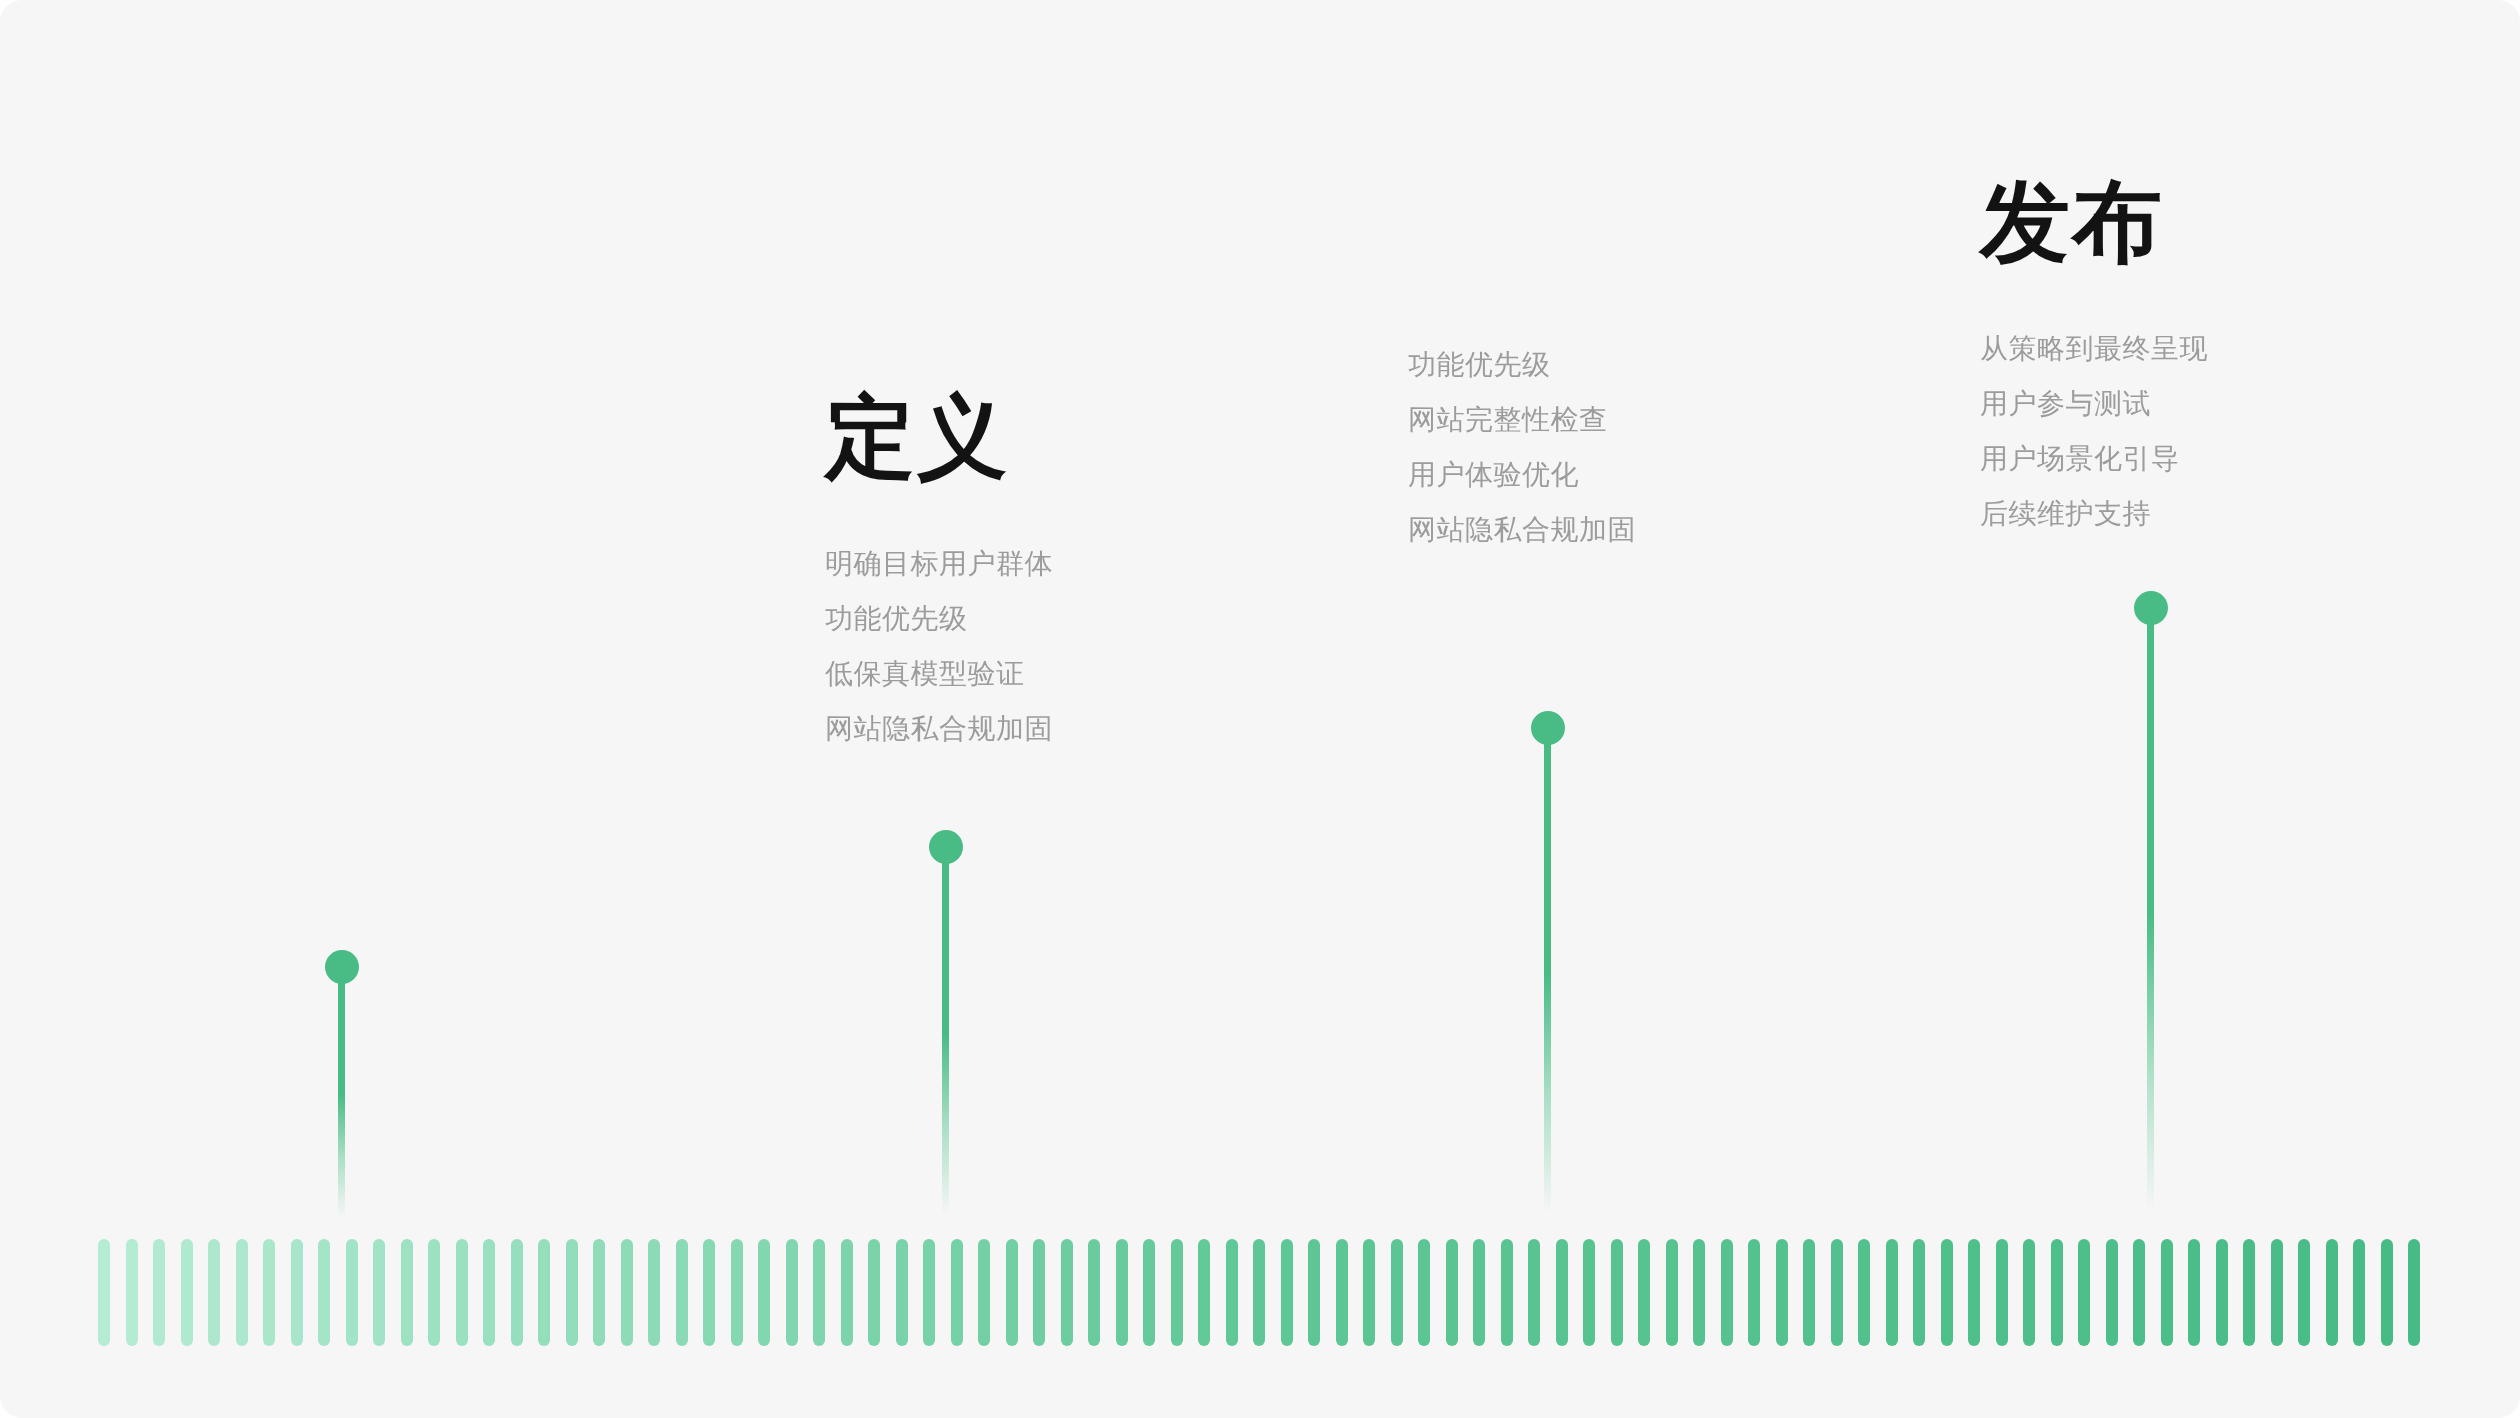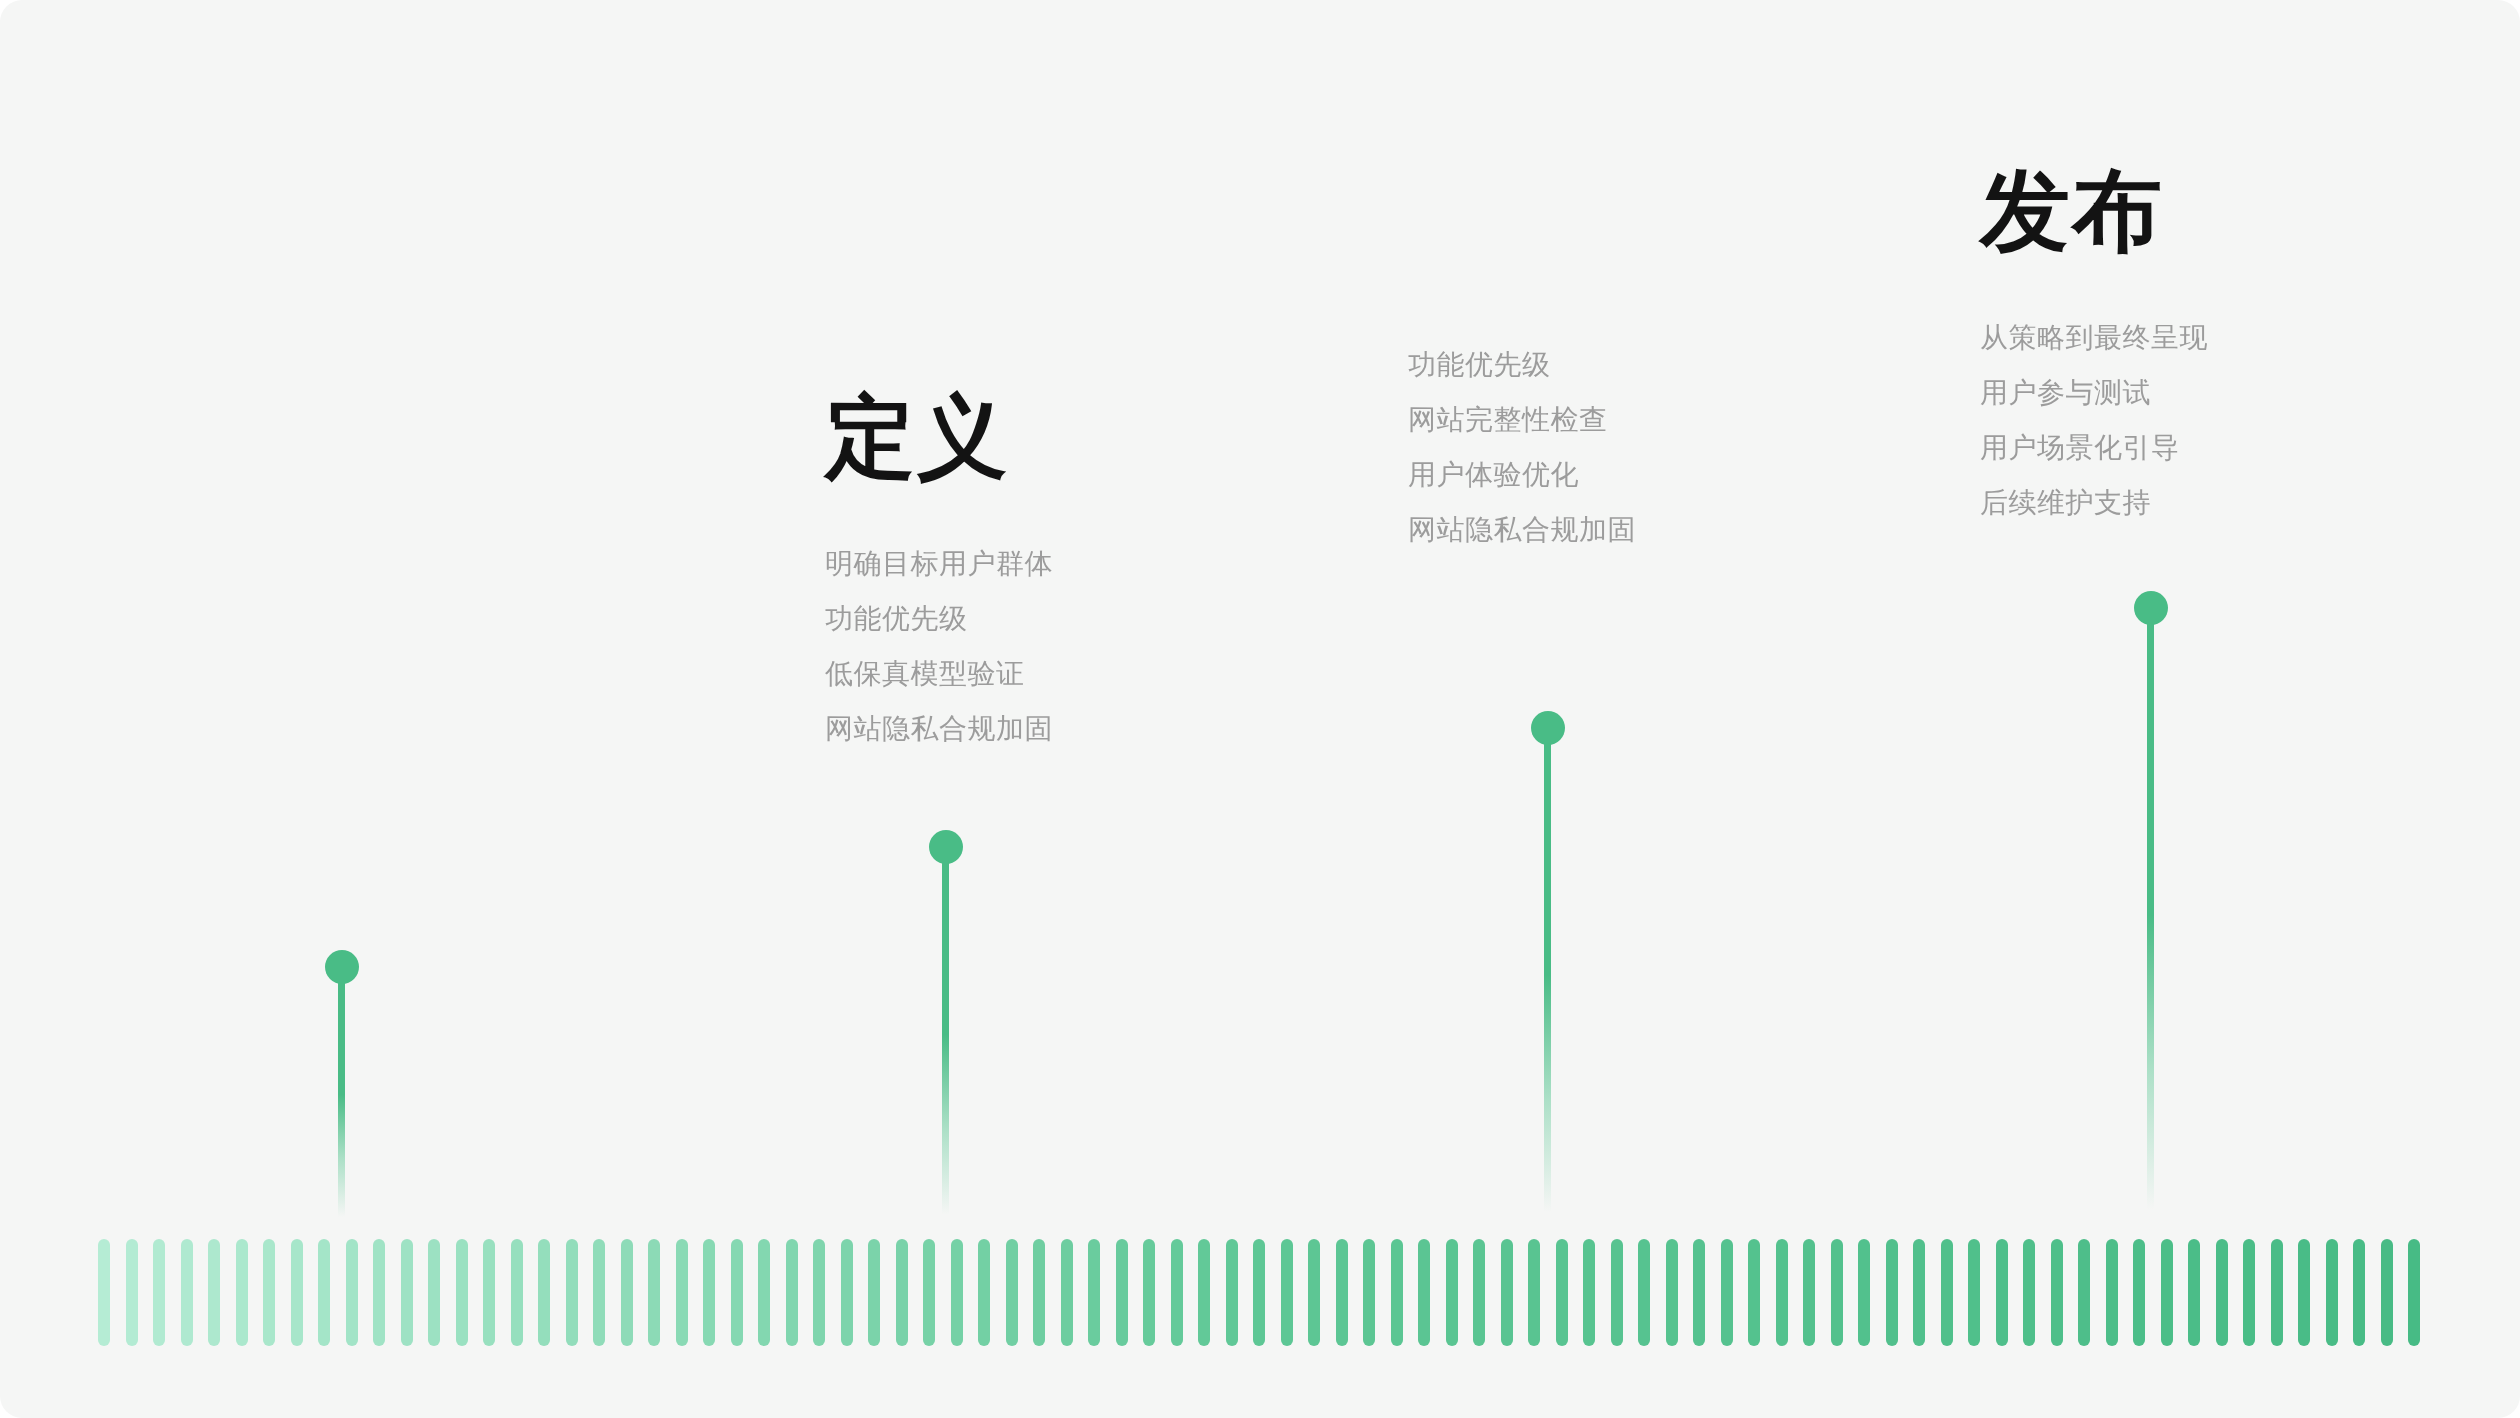--- a/index.html
+++ b/index.html
@@ -19,21 +19,21 @@
   .intro{
     position:absolute;left:177px;top:78px;
     font-size:46px;line-height:73px;letter-spacing:1px;
     font-weight:600;color:var(--subtitle,#8e959c);
   }
   
   .stage{position:absolute;}
   .stage-1{left:212px;top:548px;}
   .stage-2{left:825px;top:390px;}
   .stage-3{left:1408px;top:286px;}
-  .stage-4{left:1980px;top:164px;}
+  .stage-4{left:1980px;top:175px;}
   .stage-title{
     margin:0;
     font-size:90px;line-height:95px;letter-spacing:2px;
     font-weight:800;color:var(--title,#131313);
   }
   .stage-items{
     list-style:none;margin:51px 0 0;padding:0;
   }
   .stage-items li{
     font-size:28px;line-height:55px;letter-spacing:0.5px;

